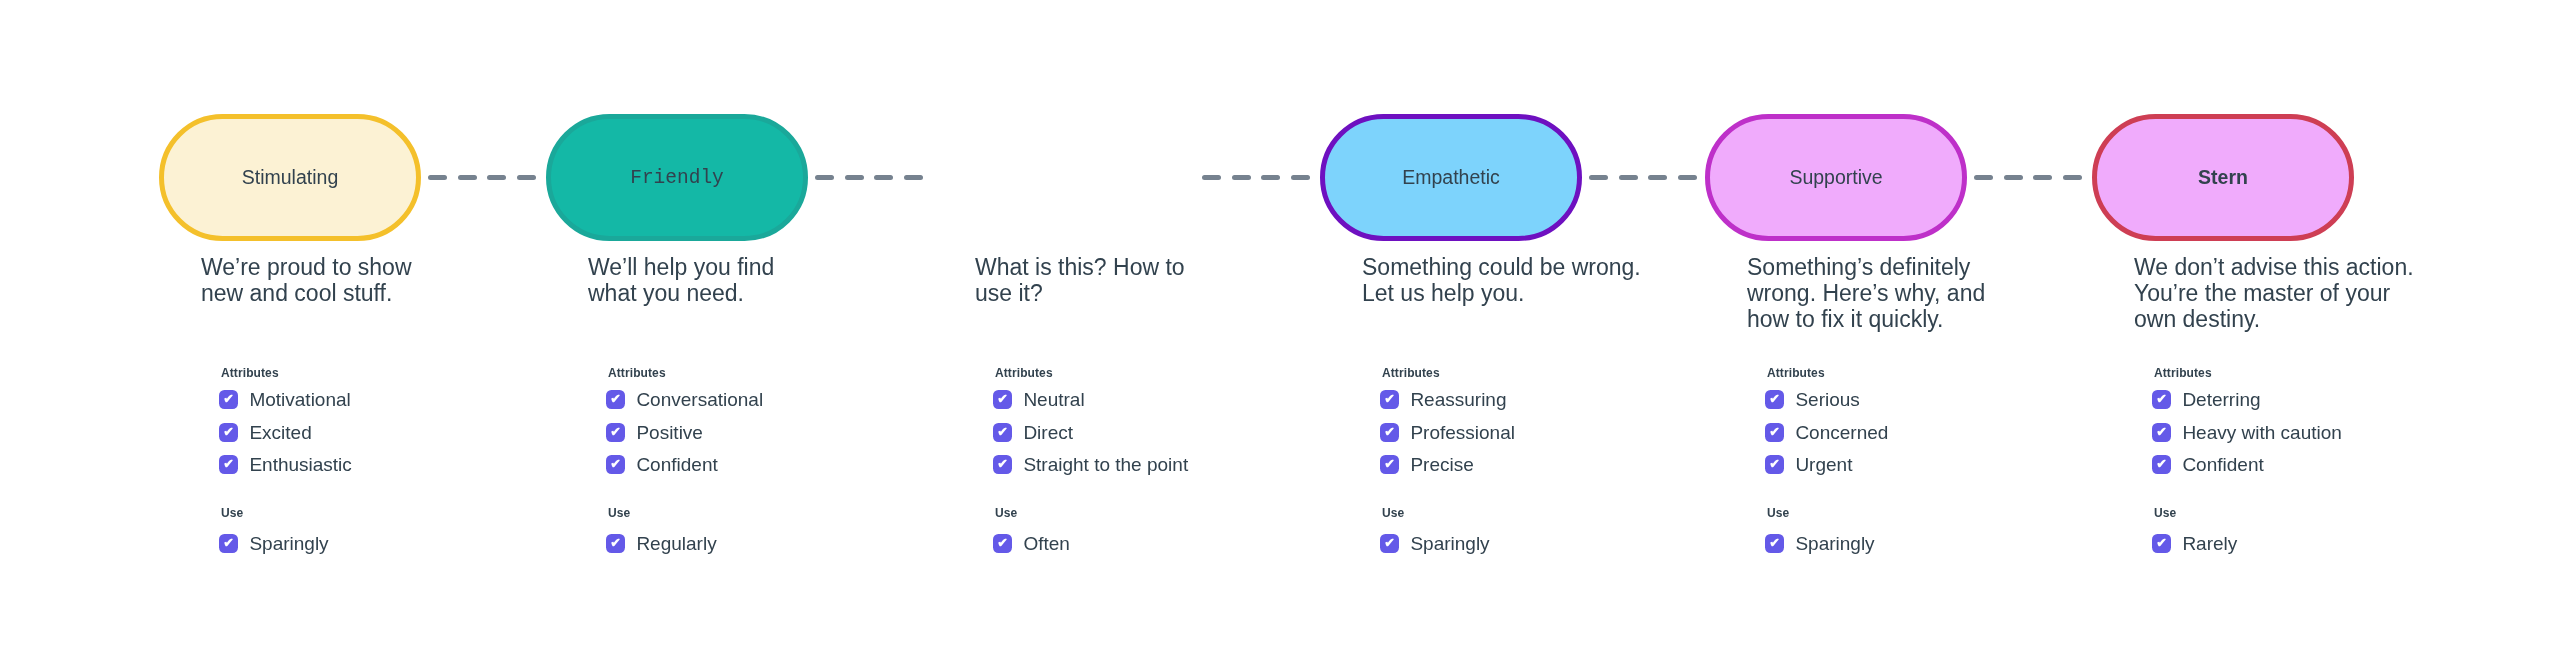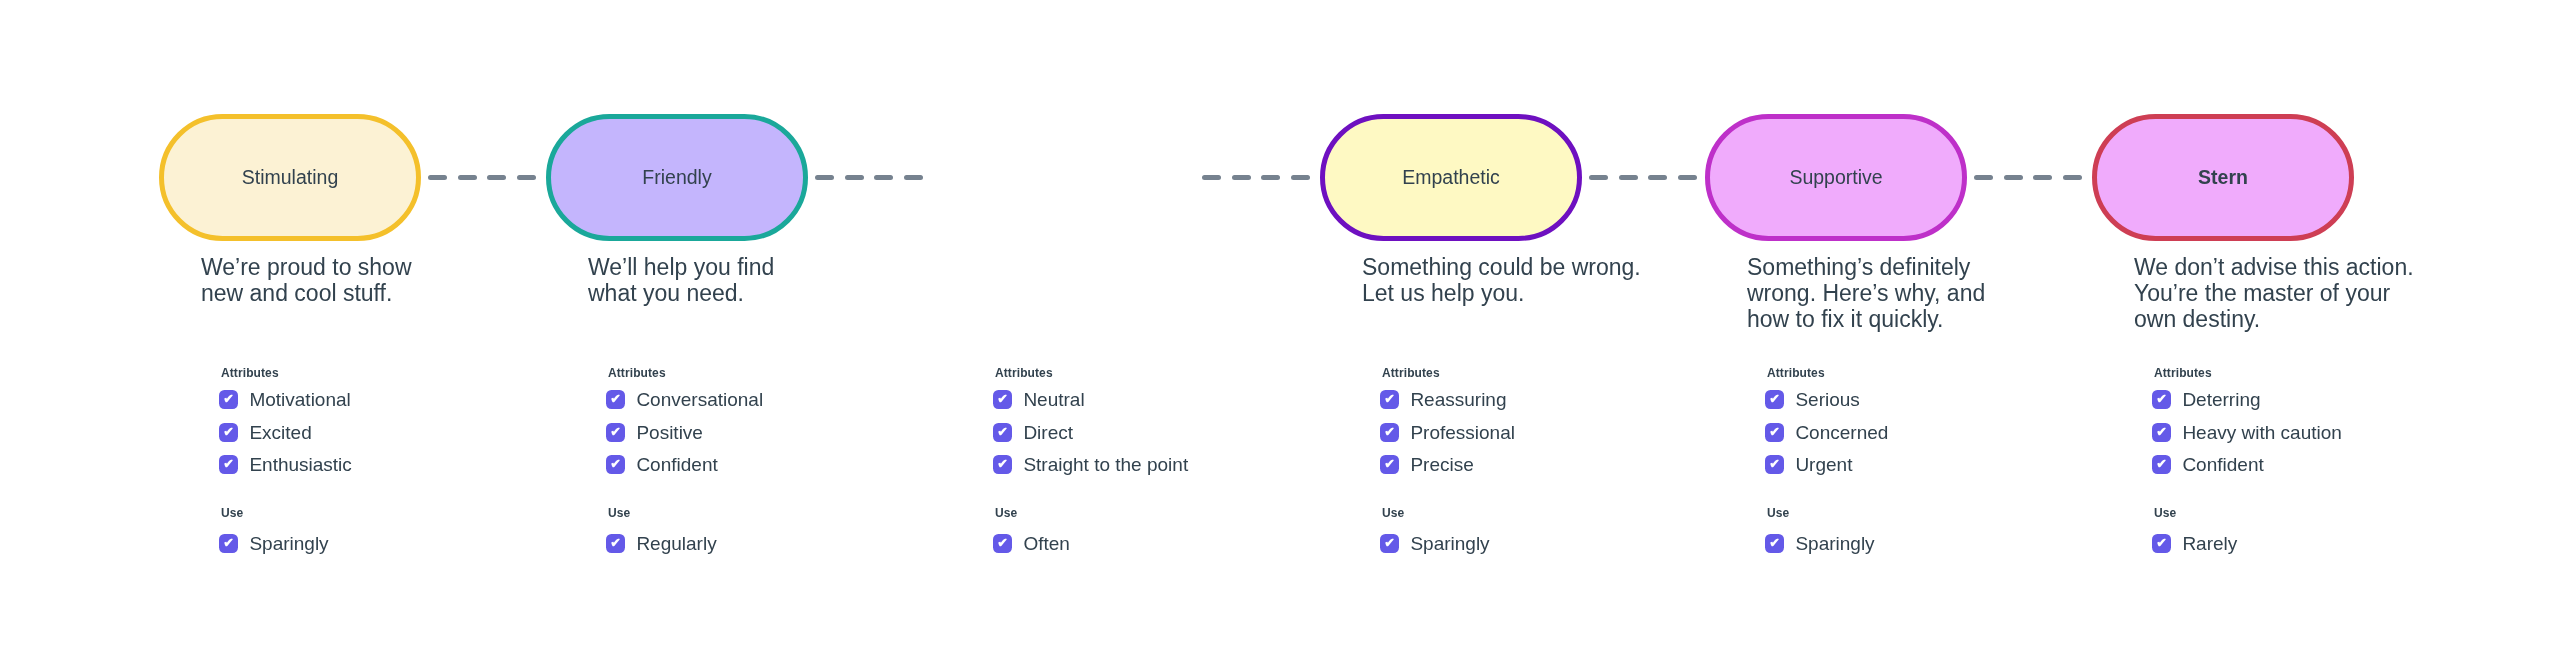--- a/index.html
+++ b/index.html
@@ -131,21 +131,21 @@
     <div class="sec-label use-head">Use</div>
     <div class="row row-use">
       <span class="checkbox">
           <span class="check">✔</span>
         </span>
       <span class="row-label">Sparingly</span>
     </div>
   </div>
 
   <div class="col" style="left:546px">
-    <div class="pill" style="background-color: #c4b5fd; border-color: rgb(26, 168, 154);">
+    <div class="pill" style="background-color: #14b8a6; border-color: rgb(26, 168, 154); font-family: Liberation Mono, monospace;">
       <span class="pill-label">Friendly</span>
     </div>
     <div class="desc">
       <span class="line">We’ll help you find</span>
       <span class="line">what you need.</span>
       <span class="line"></span>
     </div>
     <div class="sec-label attr-head">Attributes</div>
     <div class="row row1">
       <span class="checkbox">
@@ -168,20 +168,25 @@
     <div class="sec-label use-head">Use</div>
     <div class="row row-use">
       <span class="checkbox">
           <span class="check">✔</span>
         </span>
       <span class="row-label">Regularly</span>
     </div>
   </div>
 
   <div class="col" style="left:933px">
+    <div class="desc">
+      <span class="line">What is this? How to</span>
+      <span class="line">use it?</span>
+      <span class="line"></span>
+    </div>
     <div class="sec-label attr-head">Attributes</div>
     <div class="row row1">
       <span class="checkbox">
           <span class="check">✔</span>
         </span>
       <span class="row-label">Neutral</span>
     </div>
     <div class="row row2">
       <span class="checkbox">
           <span class="check">✔</span>
@@ -197,21 +202,21 @@
     <div class="sec-label use-head">Use</div>
     <div class="row row-use">
       <span class="checkbox">
           <span class="check">✔</span>
         </span>
       <span class="row-label">Often</span>
     </div>
   </div>
 
   <div class="col" style="left:1320px">
-    <div class="pill" style="background-color: #fef9c3; border-color: rgb(110, 16, 192); align-items: center;">
+    <div class="pill" style="background-color: #7dd3fc; border-color: rgb(110, 16, 192); align-items: center;">
       <span class="pill-label">Empathetic</span>
     </div>
     <div class="desc">
       <span class="line">Something could be wrong.</span>
       <span class="line">Let us help you.</span>
       <span class="line"></span>
     </div>
     <div class="sec-label attr-head">Attributes</div>
     <div class="row row1">
       <span class="checkbox">

